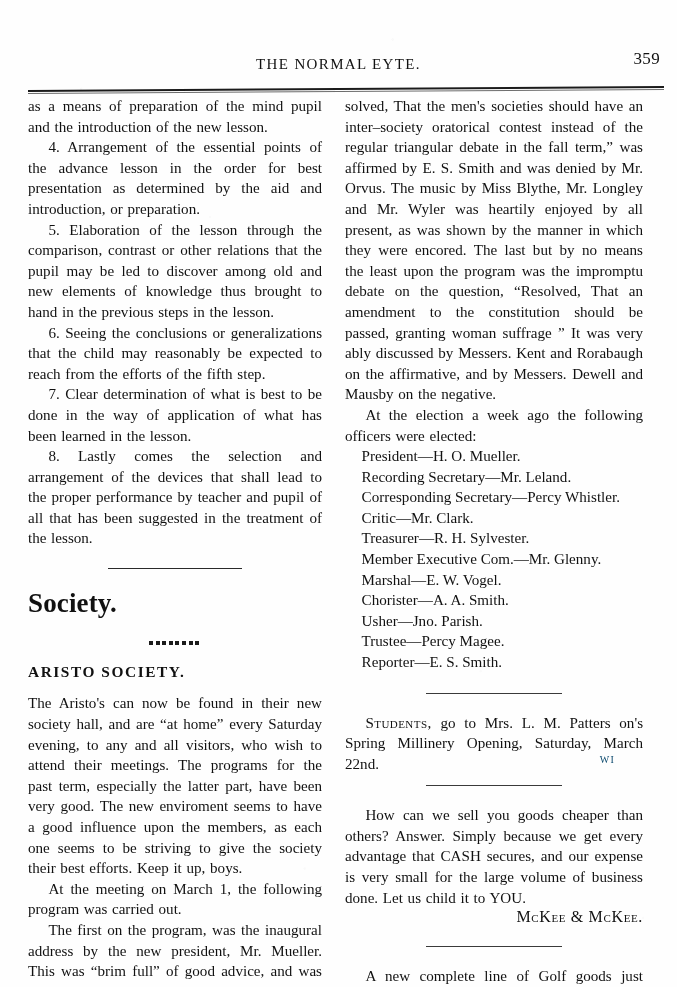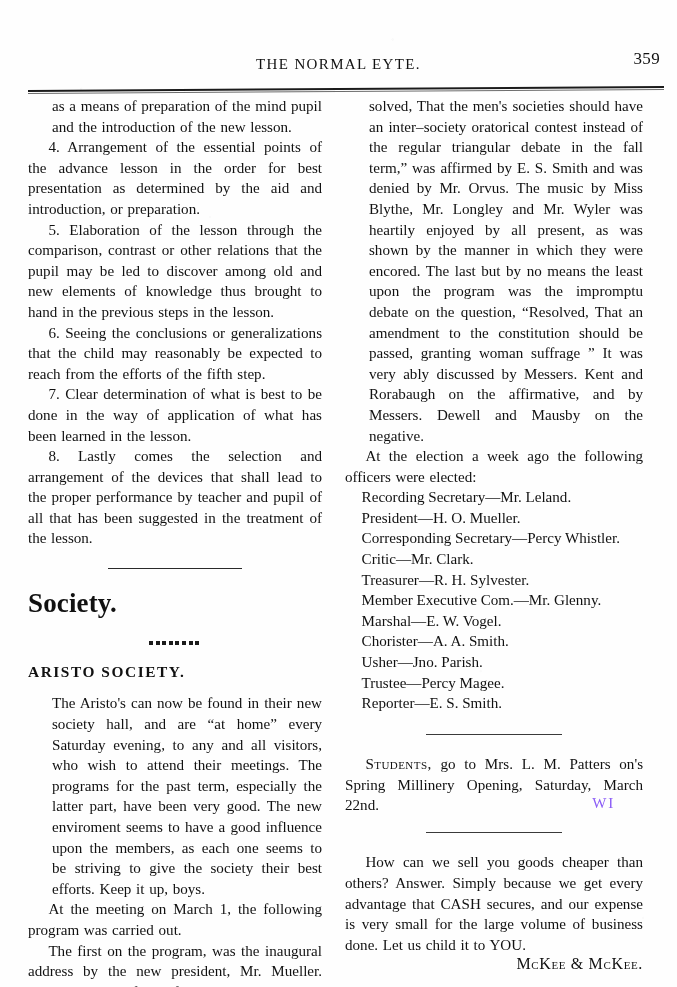--- a/index.html
+++ b/index.html
@@ -102,21 +102,21 @@
     margin: 0;
     font-size: 15.1px;
     line-height: 20.6px;
     text-align: justify;
     text-justify: inter-word;
     word-spacing: .06em;
     -webkit-hyphens: none;
     hyphens: none;
   }
   .para.indent { text-indent: 1.35em; }
-  .para.run-on { text-indent: 0; margin-left: 24px; }
+  .para.run-on { text-indent: 0; }
 
   
   #society-block {
     margin-top: 19px;
     text-align: left;
   }
   #society-rule {
     width: 134px;
     height: 1.4px;
     background: #2a2a2a;
@@ -186,25 +186,25 @@
     display: block;
     text-align: right;
     font-variant: small-caps;
     letter-spacing: .04em;
     text-indent: 0;
   }
   .trailing-mark {
     display: block;
     text-align: right;
     font-variant: small-caps;
-    font-size: 15px;
+    font-size: 10px;
     letter-spacing: .12em;
     margin-top: -20.6px;
     padding-right: 28px;
-    color: #8b5cf6;
+    color: #0c4a6e;
   }
 </style>
 </head>
 <body>
 
 <div id="page">
 
   <div id="speckle"></div>
 
   <div id="running-head">
@@ -247,22 +247,22 @@
       <p class="para indent">The first on the program, was the inaugural address by the new president, Mr. Mueller. This was “brim full” of good advice, and was heartily commended by all. Mr. Clark was next in line, and in his recitation. “Way down on the Rio Grande”, gave the society a very vivid impression of the ranch life in Texas. The written discussion upon the question, “Re-</p>
     </div>
 
     <div class="col" id="col-right">
 
       <p class="para run-on">solved, That the men's societies should have an inter–society oratorical contest instead of the regular triangular debate in the fall term,” was affirmed by E. S. Smith and was denied by Mr. Orvus. The music by Miss Blythe, Mr. Longley and Mr. Wyler was heartily enjoyed by all present, as was shown by the manner in which they were encored. The last but by no means the least upon the program was the impromptu debate on the question, “Resolved, That an amendment to the constitution should be passed, granting woman suffrage ” It was very ably discussed by Messers. Kent and Rorabaugh on the affirmative, and by Messers. Dewell and Mausby on the negative.</p>
 
       <p class="para indent">At the election a week ago the following officers were elected:</p>
 
       <ul id="officer-list">
+        <li>President—H. O. Mueller.</li>
         <li>Recording Secretary—Mr. Leland.</li>
-        <li>President—H. O. Mueller.</li>
         <li>Corresponding Secretary—Percy Whistler.</li>
         <li>Critic—Mr. Clark.</li>
         <li>Treasurer—R. H. Sylvester.</li>
         <li>Member Executive Com.—Mr. Glenny.</li>
         <li>Marshal—E. W. Vogel.</li>
         <li>Chorister—A. A. Smith.</li>
         <li>Usher—Jno. Parish.</li>
         <li>Trustee—Percy Magee.</li>
         <li>Reporter—E. S. Smith.</li>
       </ul>

